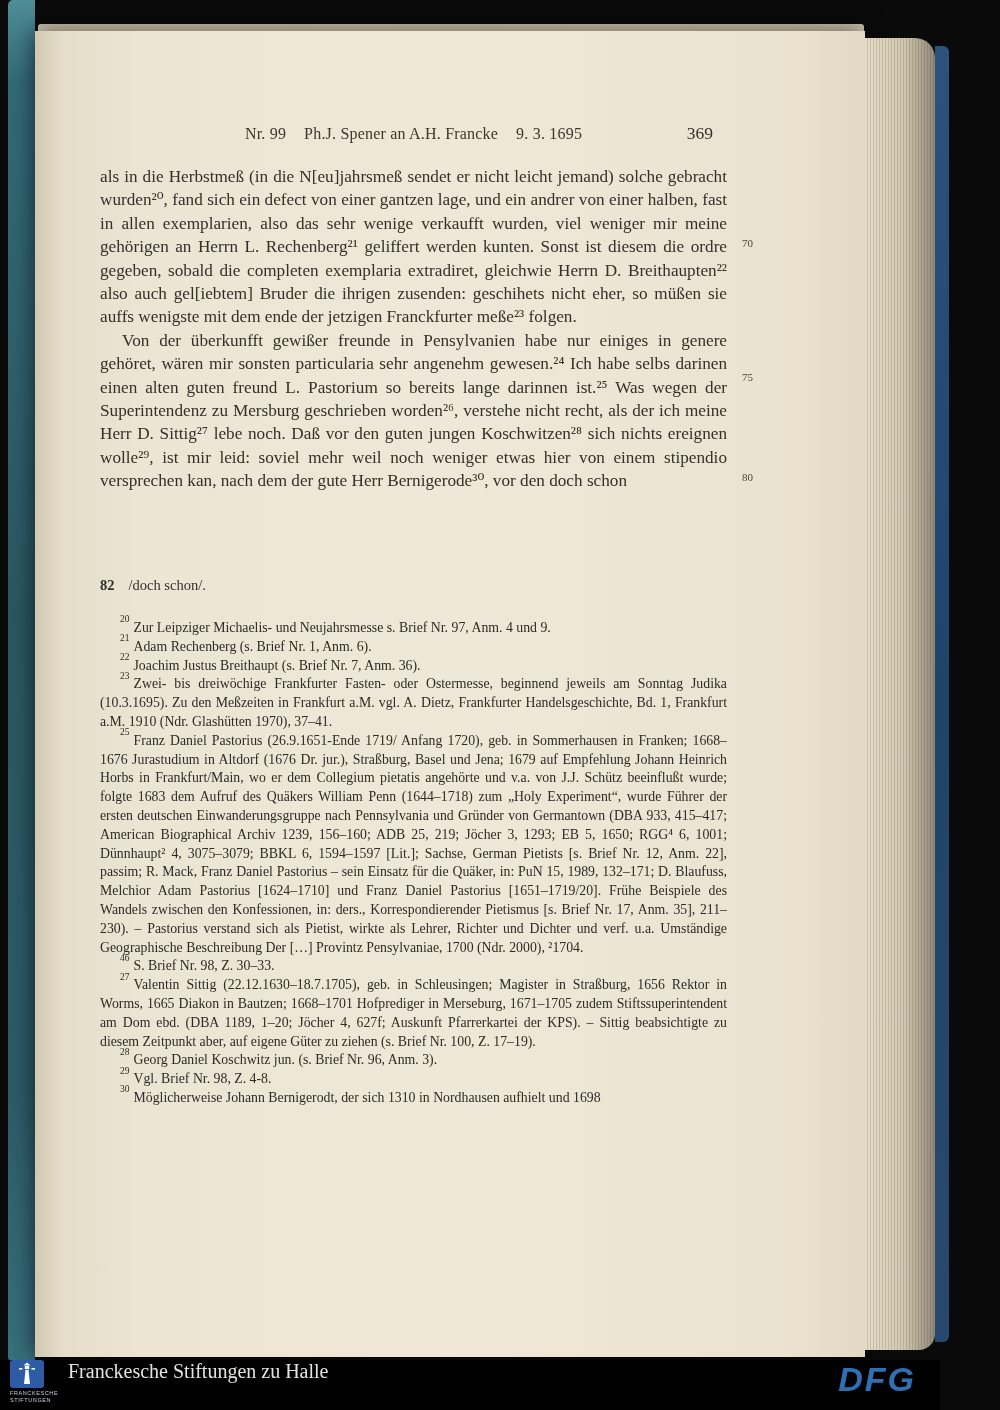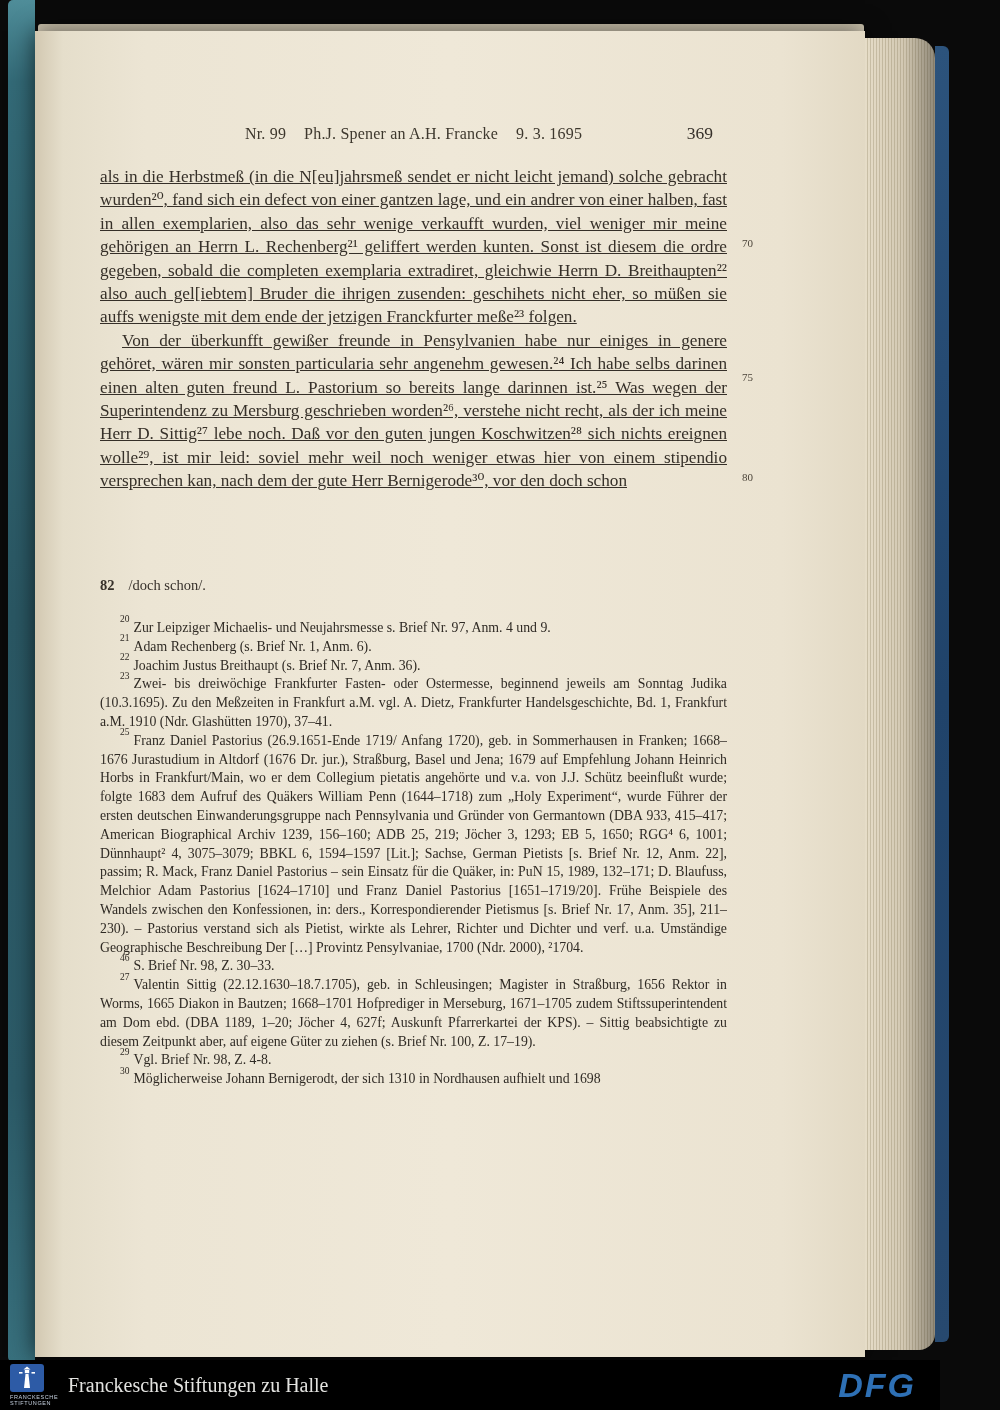--- a/index.html
+++ b/index.html
@@ -43,21 +43,20 @@
     font-size: 16px; color: #3d372d; letter-spacing: 0.2px;
   }
   .page-number {
     position: absolute; top: 92px; right: 152px;
     font-size: 17.5px; color: #36302a;
   }
   .body-text {
     position: absolute; top: 134px; left: 65px; width: 627px;
     font-size: 17.2px; line-height: 23.4px; color: #352f28;
     text-align: justify;
-    text-decoration: underline;
   }
   .body-text p { margin: 0; }
   .body-text p.indent { text-indent: 22px; }
   .margin-num {
     position: absolute; left: 707px; width: 34px;
     font-size: 11px; color: #4c453a;
   }
   .mn-70 { top: 206px; }
   .mn-75 { top: 323px; margin-top: 17px; }
   .mn-80 { top: 440px; }
@@ -72,21 +71,21 @@
     text-align: justify;
   }
   .footnotes p { margin: 0; text-indent: 20px; }
   .footnotes sup {
     font-size: 9.5px; position: relative; top: -4px; margin-right: 4px;
     line-height: 0;
   }
   
   .footer-bar {
     position: absolute; left: 0; bottom: 0; width: 940px; height: 50px;
-    background: #000; display: flex; align-items: center;
+    background: #000; display: flex; align-items: flex-start;
   }
   .fs-logo { margin-left: 10px; width: 46px; display: flex; flex-direction: column; align-items: flex-start; }
   .fs-caption {
     font-family: "Liberation Sans", sans-serif; font-size: 5.5px; line-height: 6.5px;
     color: #c7d3e2; letter-spacing: 0.6px; margin-top: 2px; width: 46px;
   }
   .footer-title {
     margin-left: 12px; font-size: 20px; color: #e3e3e0;
     font-family: "Liberation Serif", "DejaVu Serif", serif;
   }
@@ -128,20 +127,21 @@
     </div>
 
     <div class="footnotes">
       <p><sup>20</sup><span>Zur Leipziger Michaelis- und Neujahrsmesse s. Brief Nr. 97, Anm. 4 und 9.</span></p>
       <p><sup>21</sup><span>Adam Rechenberg (s. Brief Nr. 1, Anm. 6).</span></p>
       <p><sup>22</sup><span>Joachim Justus Breithaupt (s. Brief Nr. 7, Anm. 36).</span></p>
       <p><sup>23</sup><span>Zwei- bis dreiwöchige Frankfurter Fasten- oder Ostermesse, beginnend jeweils am Sonntag Judika (10.3.1695). Zu den Meßzeiten in Frankfurt a.M. vgl. A. Dietz, Frankfurter Handelsgeschichte, Bd. 1, Frankfurt a.M. 1910 (Ndr. Glashütten 1970), 37–41.</span></p>
       <p><sup>25</sup><span>Franz Daniel Pastorius (26.9.1651-Ende 1719/ Anfang 1720), geb. in Sommerhausen in Franken; 1668–1676 Jurastudium in Altdorf (1676 Dr. jur.), Straßburg, Basel und Jena; 1679 auf Empfehlung Johann Heinrich Horbs in Frankfurt/Main, wo er dem Collegium pietatis angehörte und v.a. von J.J. Schütz beeinflußt wurde; folgte 1683 dem Aufruf des Quäkers William Penn (1644–1718) zum „Holy Experiment“, wurde Führer der ersten deutschen Einwanderungsgruppe nach Pennsylvania und Gründer von Germantown (DBA 933, 415–417; American Biographical Archiv 1239, 156–160; ADB 25, 219; Jöcher 3, 1293; EB 5, 1650; RGG⁴ 6, 1001; Dünnhaupt² 4, 3075–3079; BBKL 6, 1594–1597 [Lit.]; Sachse, German Pietists [s. Brief Nr. 12, Anm. 22], passim; R. Mack, Franz Daniel Pastorius – sein Einsatz für die Quäker, in: PuN 15, 1989, 132–171; D. Blaufuss, Melchior Adam Pastorius [1624–1710] und Franz Daniel Pastorius [1651–1719/20]. Frühe Beispiele des Wandels zwischen den Konfessionen, in: ders., Korrespondierender Pietismus [s. Brief Nr. 17, Anm. 35], 211–230). – Pastorius verstand sich als Pietist, wirkte als Lehrer, Richter und Dichter und verf. u.a. Umständige Geographische Beschreibung Der […] Provintz Pensylvaniae, 1700 (Ndr. 2000), ²1704.</span></p>
       <p><sup>46</sup><span>S. Brief Nr. 98, Z. 30–33.</span></p>
       <p><sup>27</sup><span>Valentin Sittig (22.12.1630–18.7.1705), geb. in Schleusingen; Magister in Straßburg, 1656 Rektor in Worms, 1665 Diakon in Bautzen; 1668–1701 Hofprediger in Merseburg, 1671–1705 zudem Stiftssuperintendent am Dom ebd. (DBA 1189, 1–20; Jöcher 4, 627f; Auskunft Pfarrerkartei der KPS). – Sittig beabsichtigte zu diesem Zeitpunkt aber, auf eigene Güter zu ziehen (s. Brief Nr. 100, Z. 17–19).</span></p>
+      <p><sup>28</sup><span>Georg Daniel Koschwitz jun. (s. Brief Nr. 96, Anm. 3).</span></p>
       <p><sup>29</sup><span>Vgl. Brief Nr. 98, Z. 4-8.</span></p>
       <p><sup>30</sup><span>Möglicherweise Johann Bernigerodt, der sich 1310 in Nordhausen aufhielt und 1698</span></p>
     </div>
 
   </div>
 
   <div class="page-edges"></div>
   <div class="cover-right"></div>
 
   <div class="footer-bar">

